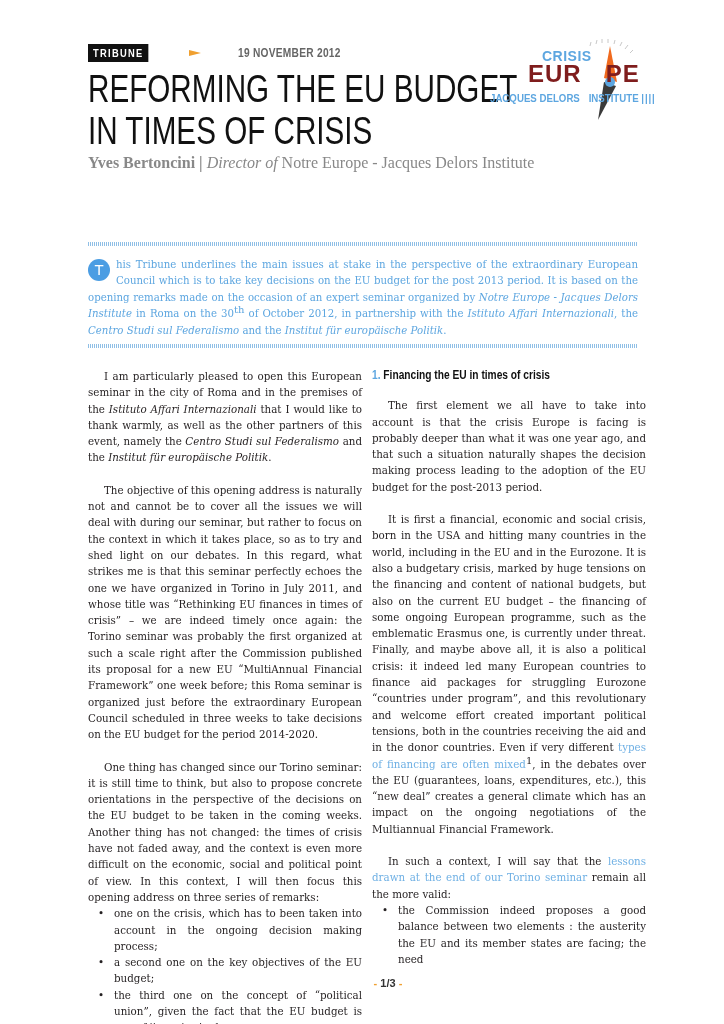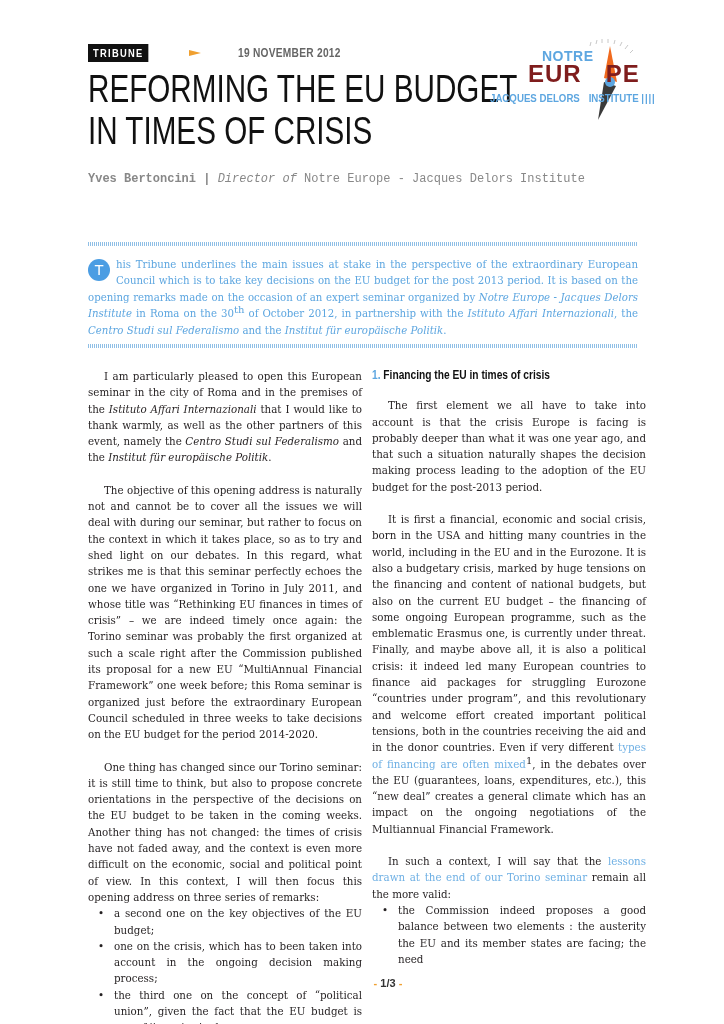--- a/index.html
+++ b/index.html
@@ -3,21 +3,21 @@
   <meta charset="utf-8">
   <style>
     html, body { margin:0; padding:0; background:#ffffff; }
     body { width:724px; height:1024px; position:relative; overflow:hidden; font-family:"DejaVu Serif", serif; color:#231f20; }
     .header { position:absolute; left:88px; top:44px; width:560px; }
     .tag-row { display:flex; align-items:center; height:18px;gap:32px; }
     .tag { background:#111; color:#fff; font-family:"Liberation Sans", sans-serif; font-weight:bold; font-size:11px; letter-spacing:1.5px; padding:2px 6px 2px 6px; line-height:14px; transform:scaleX(0.85); transform-origin:left; }
     .arrow { width:0; height:0; border-left:12px solid #f0a030; border-top:3px solid transparent; border-bottom:3px solid transparent; margin-left:-2px; margin-right:5px; }
     .date { font-family:"Liberation Sans", sans-serif; font-weight:bold; font-size:12px; color:#666; letter-spacing:0.3px; transform:scaleX(0.85); transform-origin:left; white-space:nowrap; }
     .title { font-family:"Liberation Sans", sans-serif; font-size:38px; line-height:42px; color:#111; margin-top:6px; transform:scaleX(0.78); transform-origin:left; white-space:nowrap; letter-spacing:0px; }
-    .byline { font-family:Liberation Mono, monospace; font-size:12px; color:#888; margin-top:20px; white-space:nowrap; }
+    .byline { font-family:Liberation Serif, serif; font-size:16px; color:#888; margin-top:2px; white-space:nowrap; }
     .byline b { color:#888; }
     .byline i { color:#888; }
 
     .logo { position:absolute; left:490px; top:38px; width:170px; height:80px; }
     .logo .notre { position:absolute; left:52px; top:10px; font-family:"Liberation Sans", sans-serif; font-weight:bold; font-size:14px; color:#5da6e0; letter-spacing:0.5px; }
     .logo .europe { position:absolute; left:38px; top:22px; font-family:"Liberation Sans", sans-serif; font-weight:bold; font-size:24px; color:#7f1d1d; letter-spacing:1px; }
     .logo .jdi { position:absolute; left:0px; top:54px; font-family:"Liberation Sans", sans-serif; font-weight:bold; font-size:11px; color:#5da6e0; white-space:nowrap; transform:scaleX(0.88); transform-origin:left; }
     .logo svg { position:absolute; left:80px; top:0px; }
 
     .divider { position:absolute; left:88px; width:550px; height:4px;
@@ -71,41 +71,41 @@
       <line x1="38" y1="5" x2="38" y2="1"></line>
         <line x1="44" y1="6" x2="45" y2="2"></line>
         <line x1="50" y1="8" x2="52" y2="4"></line>
       <line x1="55" y1="11" x2="58" y2="7"></line>
         <line x1="60" y1="15" x2="63" y2="12"></line>
     </g>
     <polygon points="40,8 47,44 34,40" fill="#f06a1e"></polygon>
     <polygon points="34,44 46,48 28,82" fill="#3a3a3a"></polygon>
     <circle cx="40" cy="44" r="5" fill="#5da6e0"></circle>
   </svg>
-  <span class="notre">NOTRE</span>
+  <span class="notre">CRISIS</span>
   <span class="europe"><span>EUR</span><span style="display:inline-block;width:24px;"></span><span>PE</span></span>
   <span class="jdi"><span>JACQUES DELORS</span><span style="display:inline-block;width:10px;"></span><span>INSTITUTE</span> <span style="letter-spacing:1px;">||||</span></span>
 </div>
 
 <div class="divider" style="top:242px;"></div>
 
 <div class="intro">
   <span class="dropcap">T</span>
   <span>his Tribune underlines the main issues at stake in the perspective of the extraordinary European Council which is to take key decisions on the EU budget for the post 2013 period. It is based on the opening remarks made on the occasion of an expert seminar organized by </span><i>Notre Europe - Jacques Delors Institute</i><span> in Roma on the 30</span><sup>th</sup><span> of October 2012, in partnership with the </span><i>Istituto Affari Internazionali</i><span>, the </span><i>Centro Studi sul Federalismo</i><span> and the </span><i>Institut für europäische Politik</i><span>.</span>
 </div>
 
 <div class="divider" style="top:344px;"></div>
 
 <div class="col col-left">
   <p><span>I am particularly pleased to open this European seminar in the city of Roma and in the premises of the </span><i>Istituto Affari Internazionali</i><span> that I would like to thank warmly, as well as the other partners of this event, namely the </span><i>Centro Studi sul Federalismo</i><span> and the </span><i>Institut für europäische Politik</i><span>.</span></p>
   <p>The objective of this opening address is naturally not and cannot be to cover all the issues we will deal with during our seminar, but rather to focus on the context in which it takes place, so as to try and shed light on our debates. In this regard, what strikes me is that this seminar perfectly echoes the one we have organized in Torino in July 2011, and whose title was “Rethinking EU finances in times of crisis” – we are indeed timely once again: the Torino seminar was probably the first organized at such a scale right after the Commission published its proposal for a new EU “MultiAnnual Financial Framework” one week before; this Roma seminar is organized just before the extraordinary European Council scheduled in three weeks to take decisions on the EU budget for the period 2014-2020.</p>
   <p style="margin-bottom:0;">One thing has changed since our Torino seminar: it is still time to think, but also to propose concrete orientations in the perspective of the decisions on the EU budget to be taken in the coming weeks. Another thing has not changed: the times of crisis have not faded away, and the context is even more difficult on the economic, social and political point of view. In this context, I will then focus this opening address on three series of remarks:</p>
   <ul>
+    <li>one on the crisis, which has to been taken into account in the ongoing decision making process;</li>
     <li>a second one on the key objectives of the EU budget;</li>
-    <li>one on the crisis, which has to been taken into account in the ongoing decision making process;</li>
     <li>the third one on the concept of “political union”, given the fact that the EU budget is one of its major tool.</li>
   </ul>
 </div>
 
 <div class="col col-right">
   <div class="section-head"><span class="num">1.</span> <span>Financing the EU in times of crisis</span></div>
   <p>The first element we all have to take into account is that the crisis Europe is facing is probably deeper than what it was one year ago, and that such a situation naturally shapes the decision making process leading to the adoption of the EU budget for the post-2013 period.</p>
   <p><span>It is first a financial, economic and social crisis, born in the USA and hitting many countries in the world, including in the EU and in the Eurozone. It is also a budgetary crisis, marked by huge tensions on the financing and content of national budgets, but also on the current EU budget – the financing of some ongoing European programme, such as the emblematic Erasmus one, is currently under threat. Finally, and maybe above all, it is also a political crisis: it indeed led many European countries to finance aid packages for struggling Eurozone “countries under program”, and this revolutionary and welcome effort created important political tensions, both in the countries receiving the aid and in the donor countries. Even if very different </span><a class="link">types of financing are often mixed</a><sup>1</sup><span>, in the debates over the EU (guarantees, loans, expenditures, etc.), this “new deal” creates a general climate which has an impact on the ongoing negotiations of the Multiannual Financial Framework.</span></p>
   <p style="margin-bottom:0;"><span>In such a context, I will say that the </span><a class="link">lessons drawn at the end of our Torino seminar</a><span> remain all the more valid:</span></p>
   <ul>

